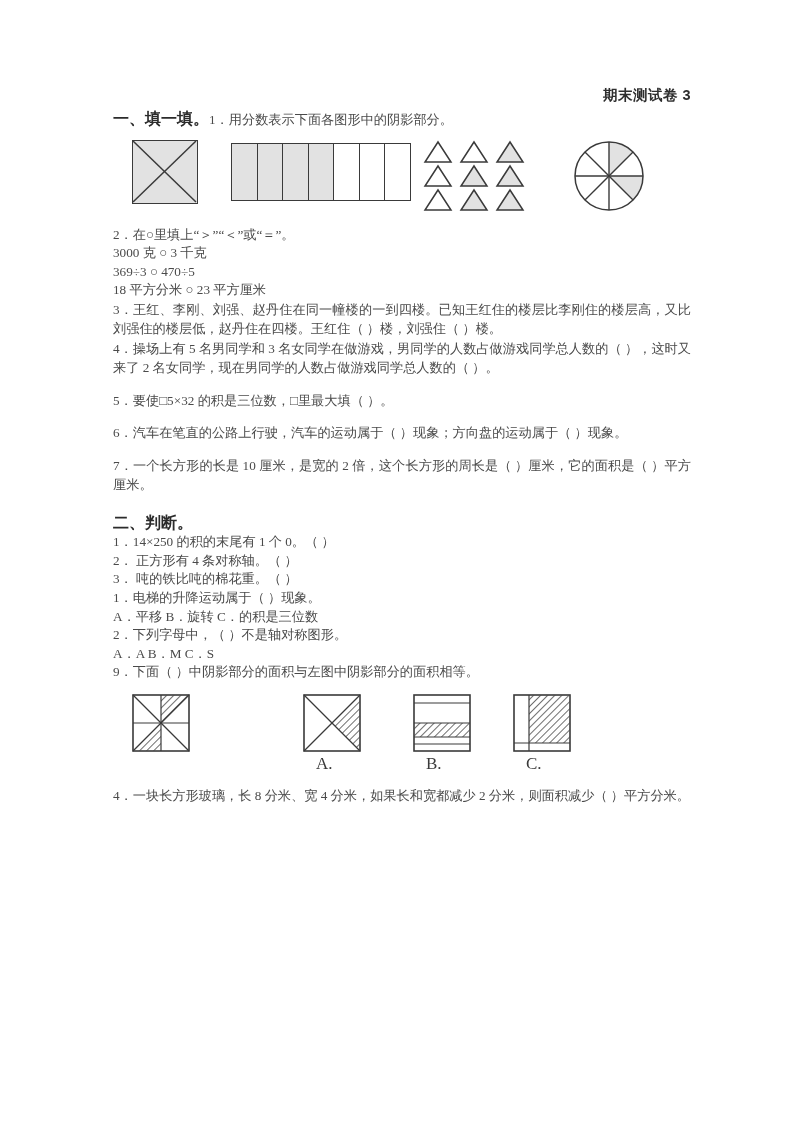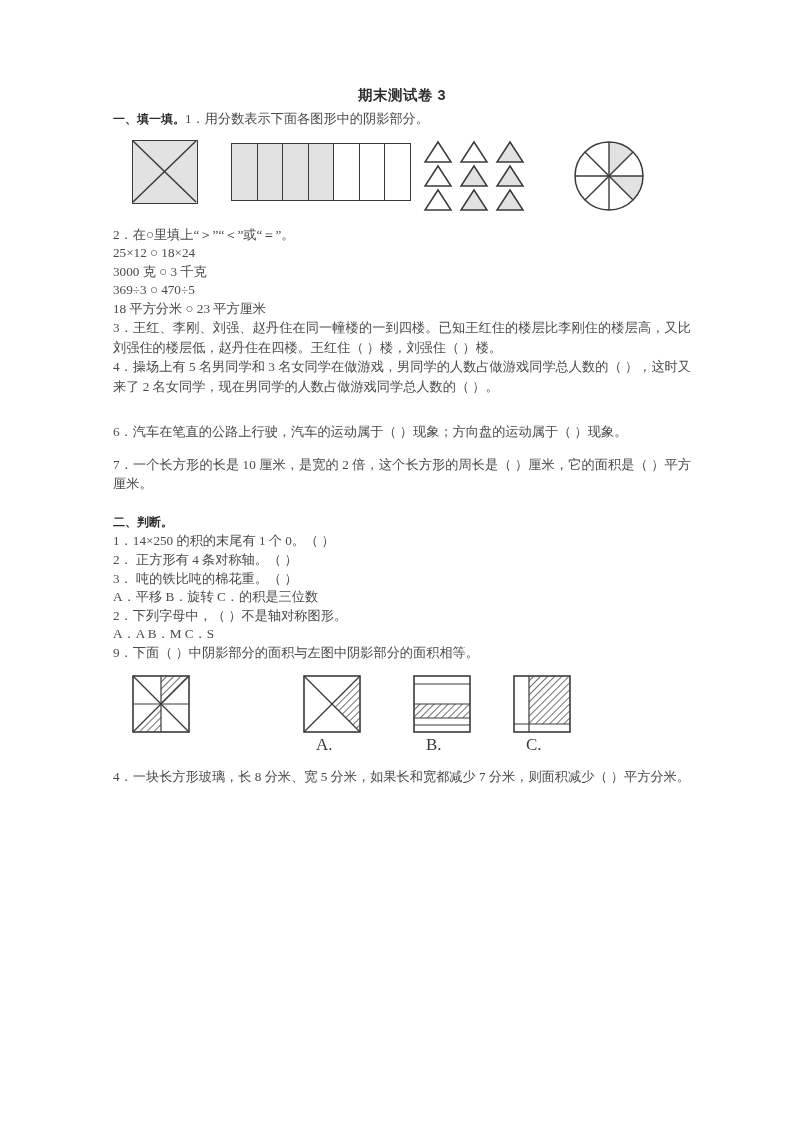--- a/index.html
+++ b/index.html
@@ -21,31 +21,31 @@
     width: 793px;
     height: 1122px;
   }
   .content {
     position: absolute;
     left: 113px;
     top: 86px;
     width: 578px;
   }
   .doc-title {
-    text-align: center;
+    text-align: right;
     font-weight: bold;
     font-size: 14.5px;
     letter-spacing: 0.5px;
     color: #2e2e2e;
     margin: 0 0 4px 0;
     font-family: "Liberation Sans", "DejaVu Sans", sans-serif;
   }
   .sec-head {
     font-weight: bold;
-    font-size: 12px;
+    font-size: 16px;
     color: #2b2b2b;
     font-family: "Liberation Sans", "DejaVu Sans", sans-serif;
   }
   .line {
     font-size: 13.2px;
     line-height: 19.5px;
     color: #4a4a4a;
     margin: 0;
     text-align: justify;
   }
@@ -205,41 +205,42 @@
           <line x1="2" y1="36" x2="70" y2="36" stroke="#3a3a3a" stroke-width="1.4"></line>
           <line x1="11.96" y1="11.96" x2="60.04" y2="60.04" stroke="#3a3a3a" stroke-width="1.4"></line>
           <line x1="60.04" y1="11.96" x2="11.96" y2="60.04" stroke="#3a3a3a" stroke-width="1.4"></line>
         </svg>
       </div>
     </div>
 
     <div class="gap-sm"></div>
 
     <p class="line">2．在○里填上“＞”“＜”或“＝”。</p>
-    <p class="line tight">25×12 ○ 18×24</p>
     <p class="line tight">3000 克 ○ 3 千克</p>
     <p class="line tight">369÷3 ○ 470÷5</p>
     <p class="line tight">18 平方分米 ○ 23 平方厘米</p>
 
     <p class="line">3．王红、李刚、刘强、赵丹住在同一幢楼的一到四楼。已知王红住的楼层比李刚住的楼层高，又比刘强住的楼层低，赵丹住在四楼。王红住（      ）楼，刘强住（      ）楼。</p>
     <p class="line">4．操场上有 5 名男同学和 3 名女同学在做游戏，男同学的人数占做游戏同学总人数的（      ），这时又来了 2 名女同学，现在男同学的人数占做游戏同学总人数的（      ）。</p>
 
     <div class="gap-md"></div>
+    <p class="line">5．要使□5×32 的积是三位数，□里最大填（      ）。</p>
     <div class="gap-md"></div>
     <p class="line">6．汽车在笔直的公路上行驶，汽车的运动属于（      ）现象；方向盘的运动属于（      ）现象。</p>
     <div class="gap-md"></div>
     <p class="line">7．一个长方形的长是 10 厘米，是宽的 2 倍，这个长方形的周长是（      ）厘米，它的面积是（      ）平方厘米。</p>
 
     <div class="gap-lg"></div>
 
     <p class="line"><span class="sec-head">二、判断。</span></p>
     <p class="line tight">1．14×250 的积的末尾有 1 个 0。（      ）</p>
     <p class="line tight">2．  正方形有 4 条对称轴。（      ）</p>
     <p class="line tight">3．  吨的铁比吨的棉花重。（      ）</p>
 
+    <p class="line tight">1．电梯的升降运动属于（      ）现象。</p>
     <p class="line tight">A．平移            B．旋转            C．的积是三位数</p>
     <p class="line tight">2．下列字母中，（      ）不是轴对称图形。</p>
     <p class="line tight">A．A              B．M              C．S</p>
     <p class="line tight">9．下面（      ）中阴影部分的面积与左图中阴影部分的面积相等。</p>
 
     <div class="figrow2">
 
       <div class="box pos-ref">
         <svg width="58" height="58" viewBox="0 0 58 58">
           <defs>
@@ -300,16 +301,16 @@
           </defs>
           <rect x="1" y="1" width="56" height="56" fill="#ffffff" stroke="#3a3a3a" stroke-width="1.6"></rect>
           <rect x="16" y="1" width="41" height="48" fill="url(#hatchD)"></rect>
           <line x1="16" y1="1" x2="16" y2="57" stroke="#3a3a3a" stroke-width="1.2"></line>
           <line x1="1" y1="49" x2="57" y2="49" stroke="#3a3a3a" stroke-width="1.2"></line>
         </svg>
       </div>
       <div class="lbl lbl-c">C.</div>
     </div>
 
-    <p class="line">4．一块长方形玻璃，长 8 分米、宽 5 分米，如果长和宽都减少 7 分米，则面积减少（      ）平方分米。</p>
+    <p class="line">4．一块长方形玻璃，长 8 分米、宽 4 分米，如果长和宽都减少 2 分米，则面积减少（      ）平方分米。</p>
 
   </div>
 </div>
 
 </body></html>

